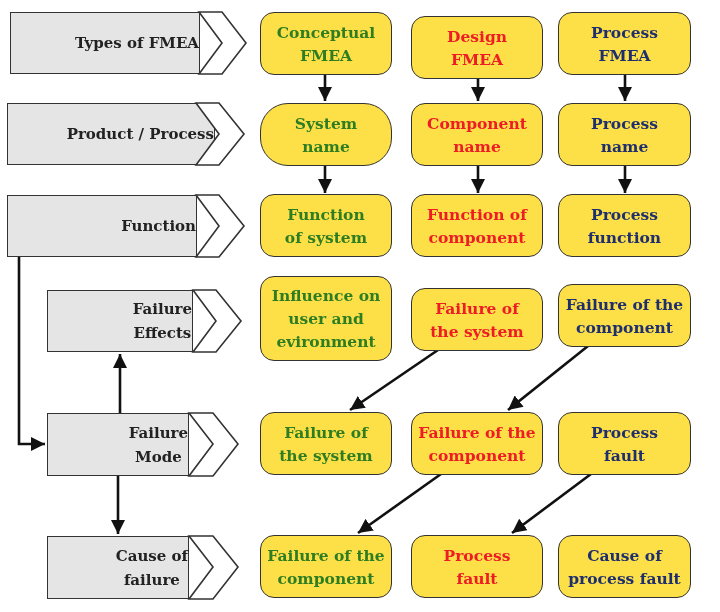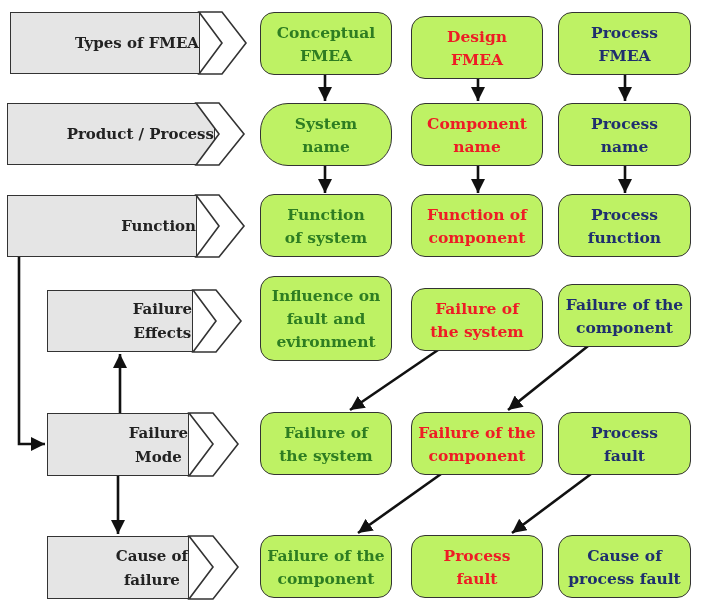--- a/index.html
+++ b/index.html
@@ -2,21 +2,21 @@
 <html><head>
 <meta charset="utf-8">
 <style>
   html, body { margin: 0; padding: 0; background: #ffffff; }
   body { width: 720px; height: 612px; position: relative; overflow: hidden;
          font-family: "DejaVu Serif", "Liberation Serif", serif; }
   .lbox { position: absolute; box-sizing: border-box; border: 1.6px solid #333;
           background: #e5e5e5; display: flex; align-items: center; justify-content: flex-end;
           text-align: center; font-weight: bold; color: #222; font-size: 15px; line-height: 24px; }
   .rbox { position: absolute; box-sizing: border-box; border: 1.6px solid #333; border-radius: 14px;
-          background: #bef264; display: flex; align-items: center; justify-content: center;
+          background: #fde047; display: flex; align-items: center; justify-content: center;
           text-align: center; font-weight: bold; font-size: 15.5px; line-height: 23px; white-space: pre-line; }
   .green { color: #2e7d22; }
   .red { color: #ee1c25; }
   .blue { color: #1f2f6e; }
   svg.arrows { position: absolute; left: 0; top: 0; }
 </style>
 </head>
 <body>
 
 <div class="lbox" style="left:10px;top:12px;width:190px;height:62px;">
@@ -69,21 +69,21 @@
   </g>
 </svg>
 
 <div class="rbox green" style="left: 260px; top: 12px; width: 132px; height: 63px; color: rgb(46, 125, 34);">Conceptual
 FMEA</div>
 <div class="rbox green" style="left: 260px; top: 103px; width: 132px; height: 63px; color: rgb(46, 125, 34); border-radius: 28px;">System
 name</div>
 <div class="rbox green" style="left: 260px; top: 194px; width: 132px; height: 63px; color: rgb(46, 125, 34);">Function
 of system</div>
 <div class="rbox green" style="left: 260px; top: 276px; width: 132px; height: 85px; color: rgb(46, 125, 34);">Influence on
-fault and
+user and
 evironment</div>
 <div class="rbox green" style="left: 260px; top: 412px; width: 132px; height: 63px; color: rgb(46, 125, 34);">Failure of
 the system</div>
 <div class="rbox green" style="left: 260px; top: 535px; width: 132px; height: 63px; color: rgb(46, 125, 34);">Failure of the
 component</div>
 
 <div class="rbox red" style="left: 411px; top: 16px; width: 132px; height: 63px; color: rgb(238, 28, 37);">Design
 FMEA</div>
 <div class="rbox red" style="left: 411px; top: 103px; width: 132px; height: 63px; color: rgb(238, 28, 37);">Component
 name</div>

